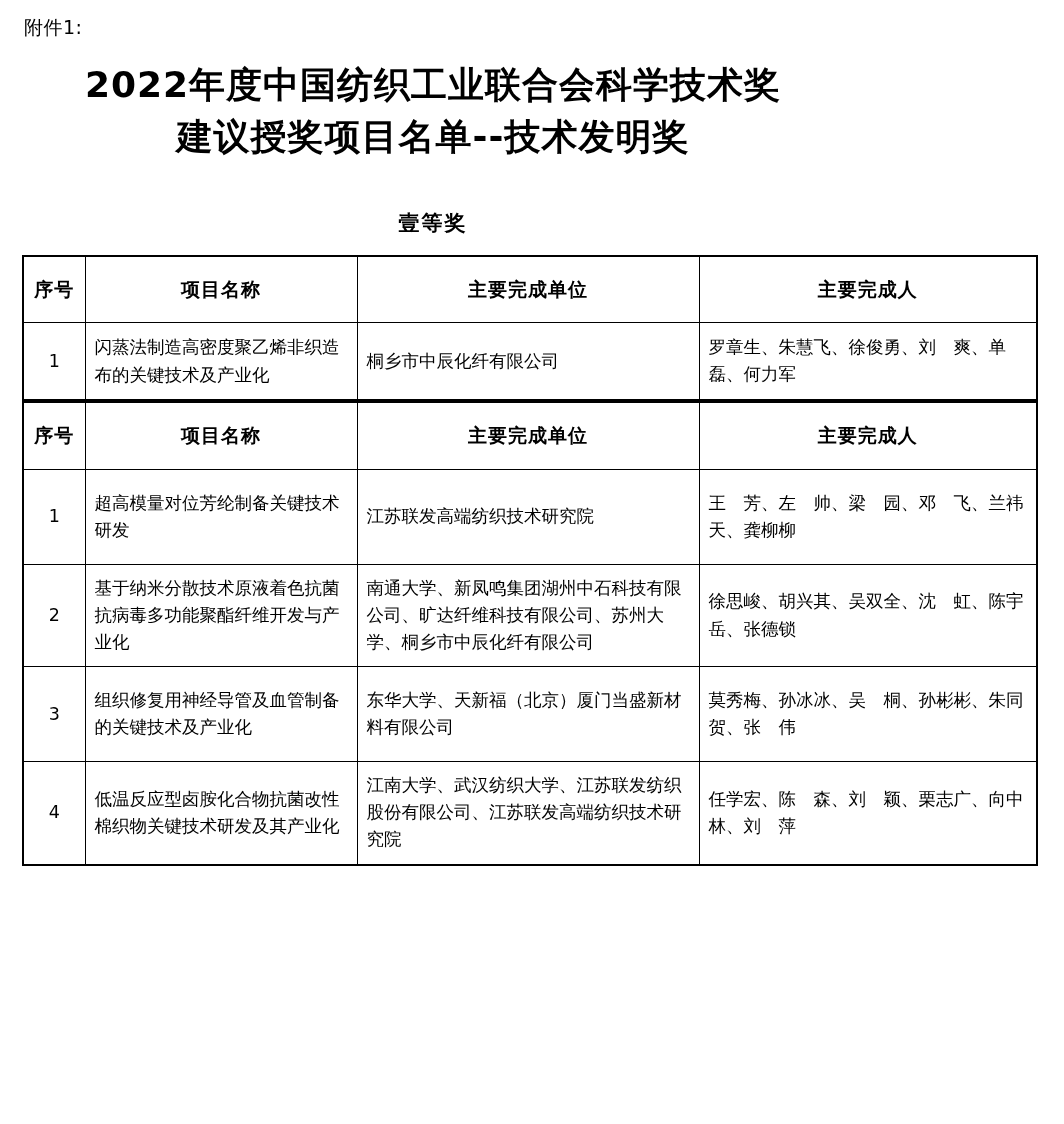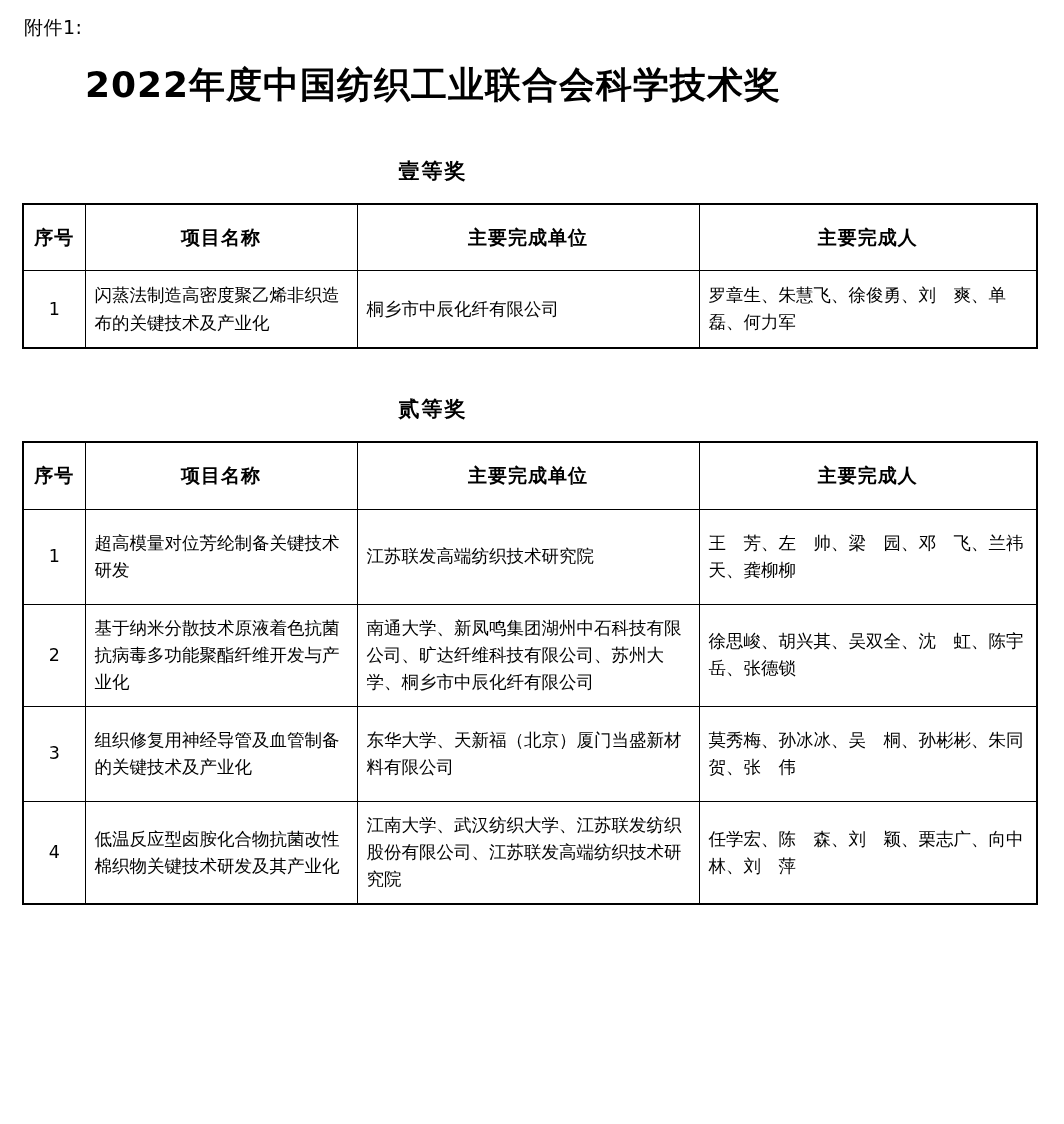--- a/index.html
+++ b/index.html
@@ -91,20 +91,21 @@
 </style>
 </head>
 <body>
 
 <div class="page">
 
   <div class="attachment-label">附件1:</div>
 
   <div class="doc-title">
     <span>2022年度中国纺织工业联合会科学技术奖</span>
+    <span class="line2">建议授奖项目名单--技术发明奖</span>
   </div>
 
   <div class="award-heading">壹等奖</div>
 
   <table class="award-table t1">
     <colgroup>
       <col class="c-no">
         <col class="c-name">
         <col class="c-org">
         <col class="c-people">
@@ -120,21 +121,20 @@
     <tbody>
       <tr>
         <td class="col-no">1</td>
         <td class="col-name justified">闪蒸法制造高密度聚乙烯非织造布的关键技术及产业化</td>
         <td class="col-org">桐乡市中辰化纤有限公司</td>
         <td class="col-people people-spaced">罗章生、朱慧飞、徐俊勇、刘　爽、单　磊、何力军</td>
       </tr>
     </tbody>
   </table>
 
-  <div class="award-heading">贰等奖</div>
 
   <table class="award-table t2">
     <colgroup>
       <col class="c-no">
         <col class="c-name">
         <col class="c-org">
         <col class="c-people">
     </colgroup>
     <thead>
       <tr>

